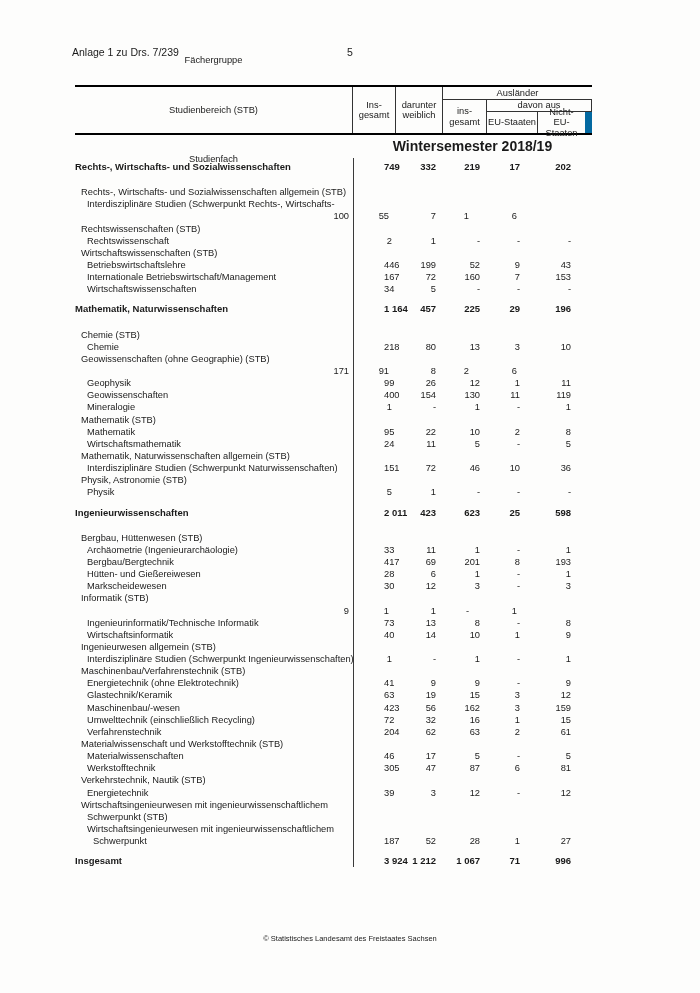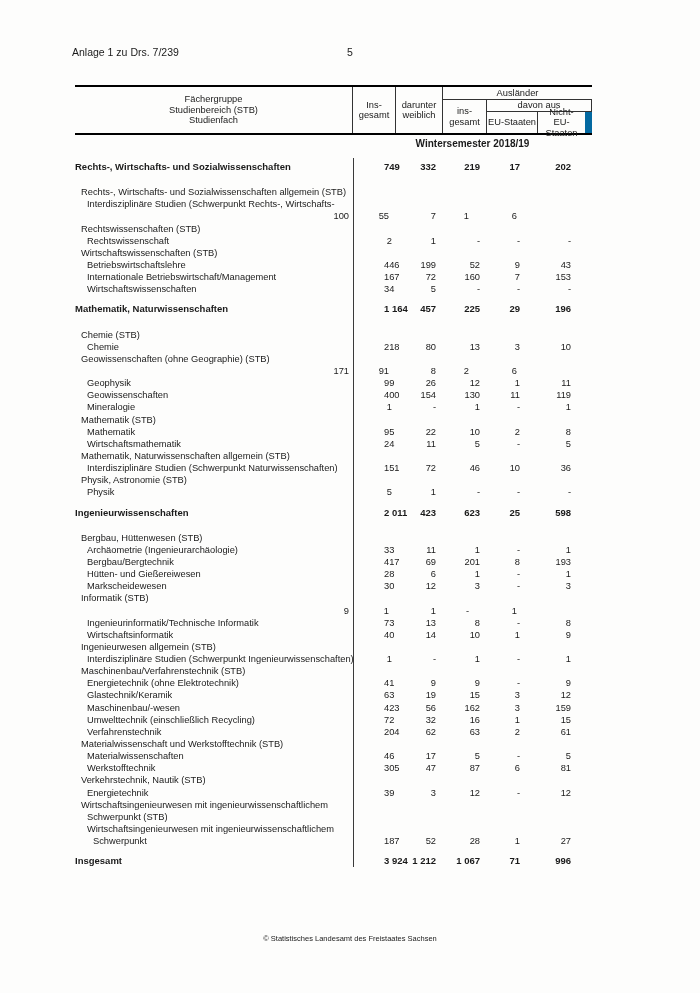--- a/index.html
+++ b/index.html
@@ -20,32 +20,32 @@
     left:75px;top:85px;width:517px;
     display:grid;
     grid-template-columns:278px 43px 47px 44px 51px 54px;
     grid-template-rows:13px 12px 21px;
     border-top:2px solid #000;
     border-bottom:2px solid #000;
     font-size:9.3px;line-height:10.5px;text-align:center;
     box-sizing:content-box;
   }
   .thead .hc{display:flex;flex-direction:column;justify-content:center;align-items:center;box-sizing:border-box;}
-  .h-label{grid-column:1;grid-row:1/4;border-right:1px solid #333;}
+  .h-label{grid-column:1;grid-row:1/4;border-right:1px solid #333;gap:39px;}
   .h-ins{grid-column:2;grid-row:1/4;border-right:1px solid #333;}
   .h-weib{grid-column:3;grid-row:1/4;border-right:1px solid #333;}
   .h-ausl{grid-column:4/7;grid-row:1;border-bottom:1px solid #333;}
   .h-auslins{grid-column:4;grid-row:2/4;border-right:1px solid #333;}
   .h-davon{grid-column:5/7;grid-row:2;border-bottom:1px solid #333;border-right:1px solid #333;}
   .h-eu{grid-column:5;grid-row:3;border-right:1px solid #333;}
   .h-nicht{grid-column:6;grid-row:3;border-right:7px solid #0369a1;}
   .hline{display:block;}
 
   
-  .semester{left:353px;top:138px;width:239px;text-align:center;font-size:10px;font-weight:bold;}
+  .semester{left:353px;top:138px;width:239px;text-align:center;font-size:14px;font-weight:bold;}
 
   
   .tbody{left:75px;top:153px;width:517px;font-size:9.3px;}
   .vline{position:absolute;left:278px;top:5px;bottom:0;width:1px;background:#3a3a3a;}
   .row{
     display:grid;
     grid-template-columns:278px 43px 47px 44px 51px 54px;
     height:12.15px;line-height:12.15px;
   }
   .row .cell{box-sizing:border-box;}

